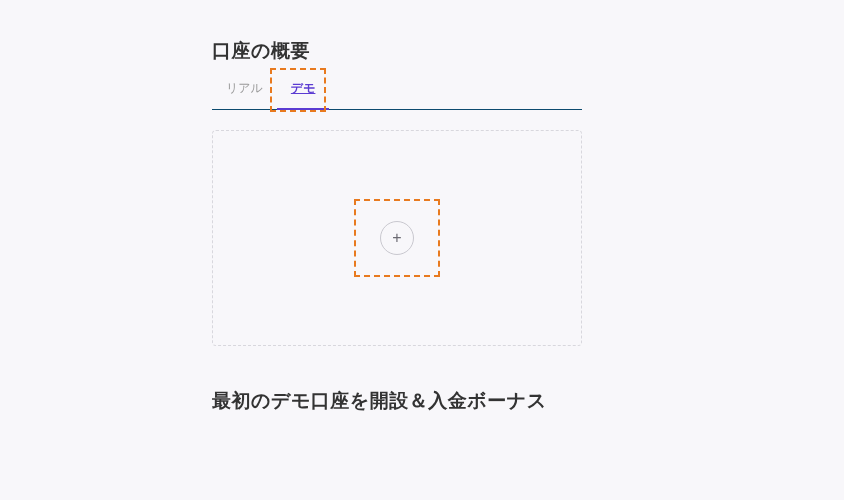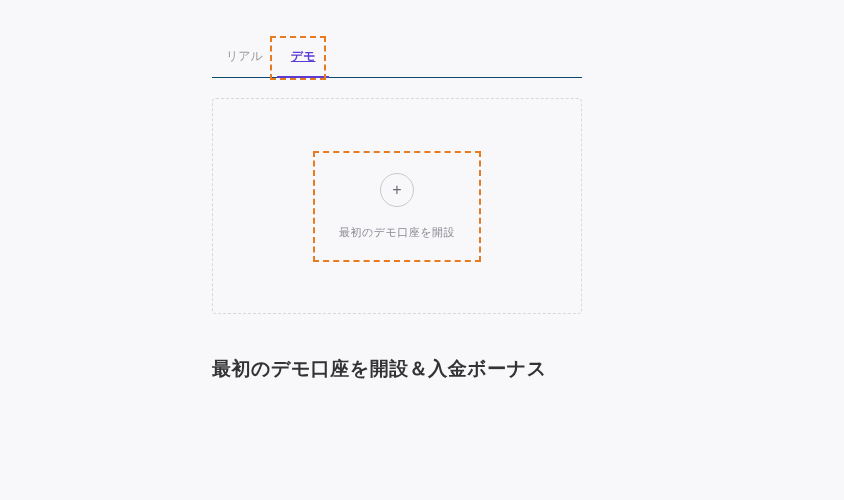--- a/index.html
+++ b/index.html
@@ -105,32 +105,32 @@
   .tabs-wrap {
     position: relative;
     width: 370px;
   }
 </style>
 </head>
 <body>
 
 <div class="container">
 
+  <h2 class="section-title">口座の概要</h2>
 
   <div class="tabs-wrap">
     <div class="tabs">
       <div class="tab">リアル</div>
       <div class="tab active">デモ</div>
     </div>
     <div class="tab-highlight" style="left:58px; top:-2px; width:56px; height:44px;"></div>
   </div>
 
   <div class="panel">
     <div class="create-box">
       <div class="create-outline"></div>
       <div class="plus-circle">+</div>
-      <div class="create-label">最初のデモ口座を開設</div>
     </div>
   </div>
 
   <h2 class="section-title">最初のデモ口座を開設＆入金ボーナス</h2>
 
 </div>
 
 </body></html>

